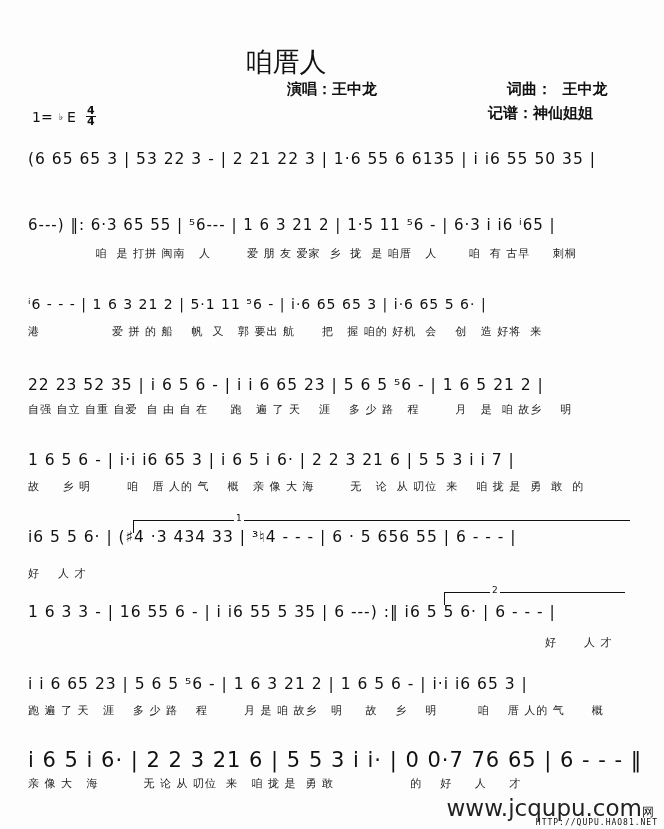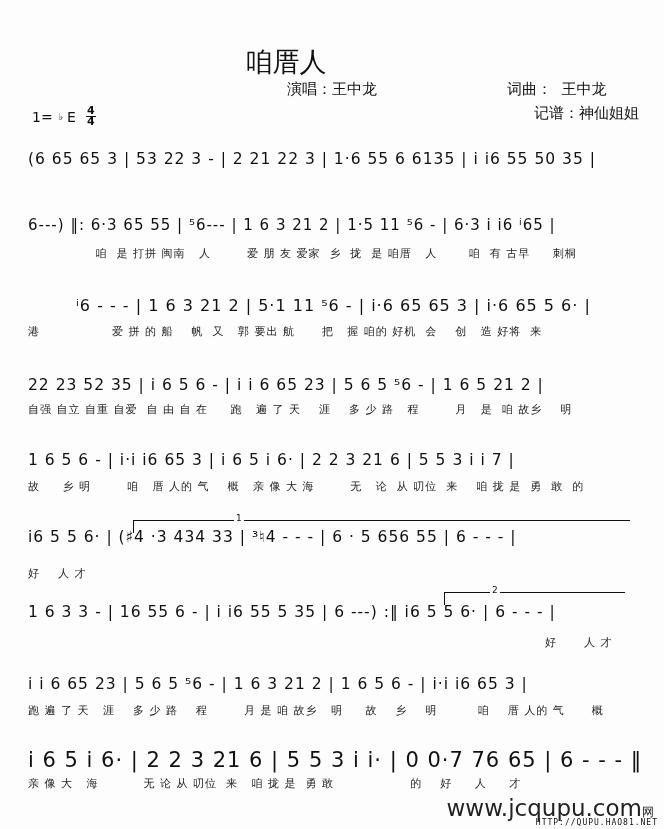--- a/index.html
+++ b/index.html
@@ -1,20 +1,20 @@
 <!DOCTYPE html>
 <html><head>
 <meta charset="utf-8">
 <style>
   html, body { margin: 0; padding: 0; background: #fdfdfd; }
   body { width: 664px; height: 829px; position: relative; overflow: hidden;
          font-family: "DejaVu Sans", sans-serif; color: #111; }
   .title { position: absolute; left: 0; width: 572px; top: 44px; text-align: center;
            font-size: 27px; font-weight: normal; }
-  .meta { position: absolute; font-size: 15px; white-space: pre; }
+  .meta { position: absolute; font-size: 15px; white-space: pre; font-weight: bold; }
   .key { position: absolute; left: 32px; top: 106px; font-size: 14px; display: flex; align-items: center; gap: 4px; }
   .key .flat { font-size: 9px; vertical-align: super; margin-left: 2px; }
   .timesig { display: inline-flex; flex-direction: column; align-items: center; font-size: 11px; line-height: 10px; font-weight: bold; margin-left: 6px; }
   .timesig .bar { width: 10px; border-top: 1px solid #111; }
   .row { position: absolute; left: 28px; width: 612px; }
   .notes { position: absolute; left: 0; top: 0; white-space: pre; font-family: "DejaVu Sans", sans-serif;
            font-weight: normal; font-size: 16px; letter-spacing: 1px; }
   .lyrics { position: absolute; left: 0; white-space: pre; font-size: 12px; color: #222; letter-spacing: 1px; }
   .volta { position: absolute; border-top: 1px solid #111; border-left: 1px solid #111; height: 12px; }
   .volta span { position: absolute; top: -8px; font-size: 9px; background: #fdfdfd; padding: 0 2px; }
@@ -22,21 +22,21 @@
                font-family: "DejaVu Sans", sans-serif; margin-left: 46px; }
   .watermark-sub { position: absolute; right: 6px; top: 818px; font-size: 8px; letter-spacing: 1px; color: #111;
                    font-family: "DejaVu Sans Mono", monospace; padding-left: 21px; }
 </style>
 </head>
 <body>
 
 <div class="title">咱厝人</div>
 <div class="meta" style="left:287px; top:80px;">演唱：王中龙</div>
 <div class="meta" style="left:507px; top:80px;">词曲：  王中龙</div>
-<div class="meta" style="left:534px; top:104px;">记谱：神仙姐姐</div>
+<div class="meta" style="left:488px; top:104px;">记谱：神仙姐姐</div>
 
 <div class="key">
   <span>1=</span>
   <span class="flat">♭</span>
   <span>E</span>
   <span class="timesig">
     <span>4</span>
     <span class="bar"></span>
     <span>4</span>
   </span>
@@ -45,21 +45,21 @@
 <div class="row" style="top:150px;">
   <div class="notes" style="font-size:15.5px;">(6 65 65 3 | 53 22 3 - | 2 21 22 3 | 1·6 55 6 6135 | i i6 55 50 35 |</div>
 </div>
 
 <div class="row" style="top:216px;">
   <div class="notes" style="font-size:15px;">6---) ‖: 6·3 65 55 | ⁵6--- | 1 6 3 21 2 | 1·5 11 ⁵6 - | 6·3 i i6 ⁱ65 |</div>
   <div class="lyrics" style="top:30px; font-size:11px;">               咱  是 打拼 闽南   人        爱 朋 友 爱家  乡  拢  是 咱厝   人       咱  有 古早     刺桐</div>
 </div>
 
 <div class="row" style="top:296px;">
-  <div class="notes" style="font-size:16px;margin-left:48px;">ⁱ6 - - - | 1 6 3 21 2 | 5·1 11 ⁵6 - | i·6 65 65 3 | i·6 65 5 6· |</div>
+  <div class="notes" style="font-size:14px;">ⁱ6 - - - | 1 6 3 21 2 | 5·1 11 ⁵6 - | i·6 65 65 3 | i·6 65 5 6· |</div>
   <div class="lyrics" style="top:28px; font-size:11px;text-align:right;">港                爱 拼 的 船    帆  又   郭 要出 航      把   握 咱的 好机  会    创   造 好将  来</div>
 </div>
 
 <div class="row" style="top:376px;">
   <div class="notes" style="font-size:15.5px;">22 23 52 35 | i 6 5 6 - | i i 6 65 23 | 5 6 5 ⁵6 - | 1 6 5 21 2 |</div>
   <div class="lyrics" style="top:26px; font-size:11px;">自强 自立 自重 自爱  自 由 自 在     跑   遍 了 天    涯    多 少 路   程        月   是  咱 故乡    明</div>
 </div>
 
 <div class="row" style="top:451px;">
   <div class="notes" style="font-size:15.5px;">1 6 5 6 - | i·i i6 65 3 | i 6 5 i 6· | 2 2 3 21 6 | 5 5 3 i i 7 |</div>

